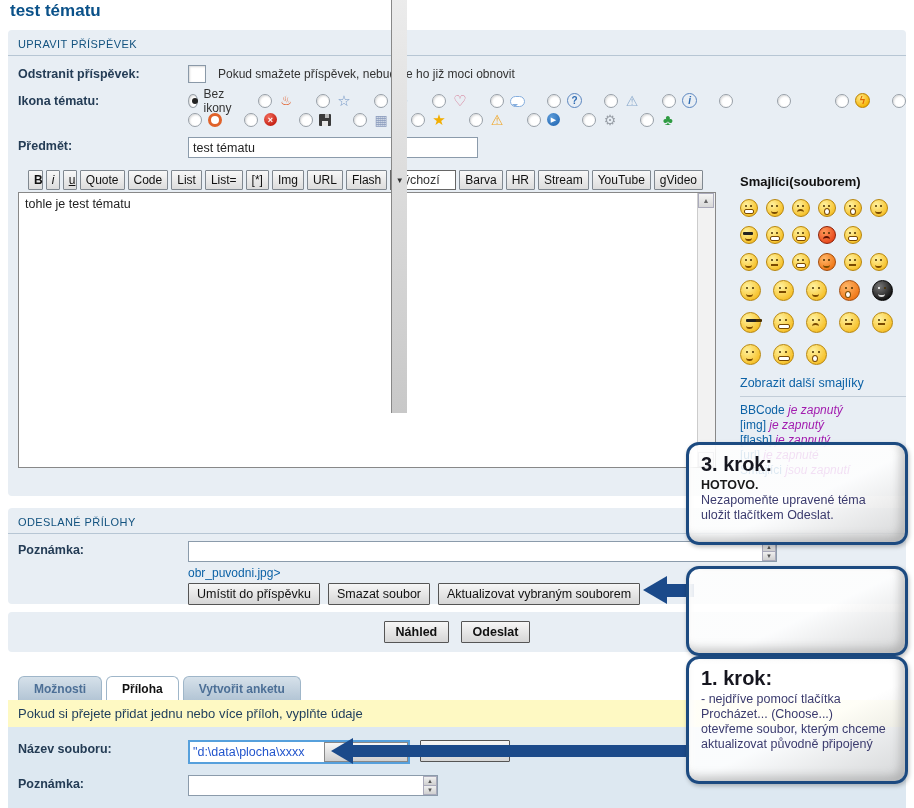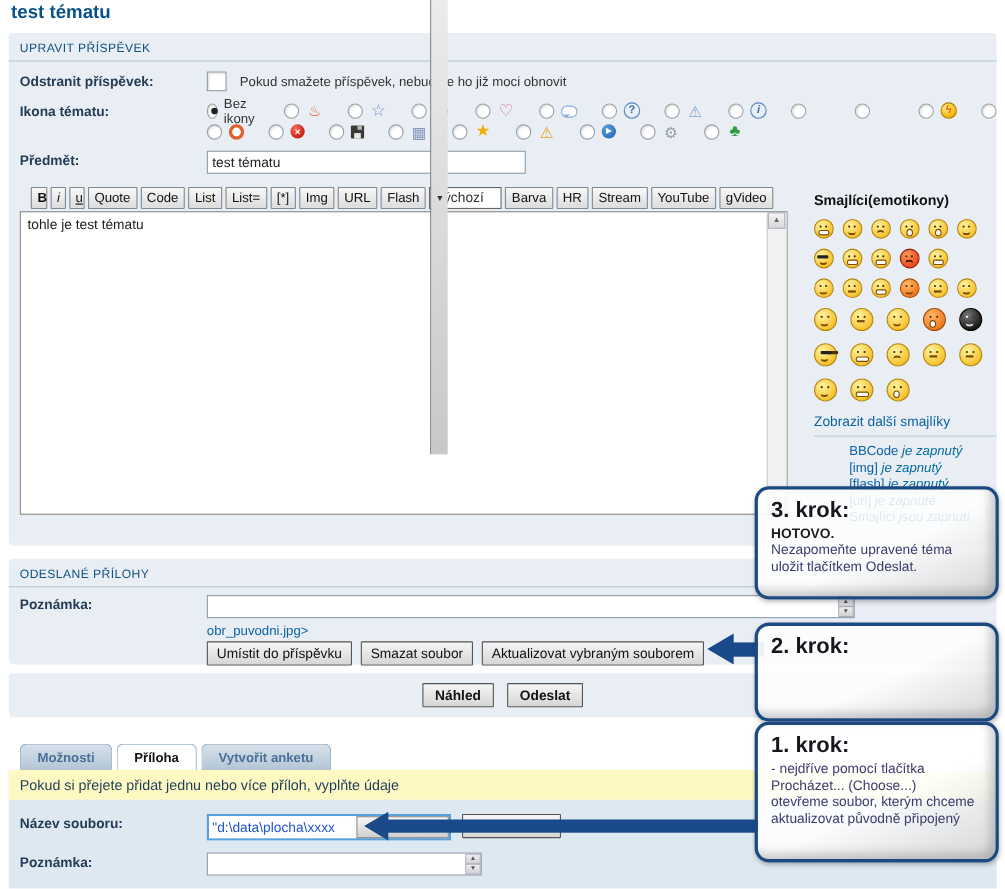--- a/index.html
+++ b/index.html
@@ -86,22 +86,22 @@
   .ed-left{width:698px;}
   .ed-area{position:relative;height:274px;border:1px solid #888;background:#fff;margin-top:2px;}
   .ed-text{padding:4px 6px;font-size:12.5px;color:#222;}
   .ta-scroll{position:absolute;right:0;top:0;bottom:0;width:17px;background:#f2f2f2;border-left:1px solid #ccc;}
   .ta-btn{position:absolute;left:0;width:16px;height:15px;background:linear-gradient(#f4f4f4,#d8d8d8);border:1px solid #aab;font-size:7px;color:#666;text-align:center;line-height:14px;cursor:pointer;box-sizing:border-box;}
   .smilies{width:176px;padding-left:24px;}
   .sm-title{font-weight:bold;font-size:13px;color:#111;margin:16px 0 10px;}
   .sm-more{display:block;font-size:12.5px;margin:4px 0 6px;}
   .sm-divider{border:none;border-top:1px solid #c2cdd8;margin:4px 0 6px;}
   .status-line{font-size:12px;line-height:15px;color:#222;}
-  .status-line .sname{color:#0c62a6;margin-left:32px;}
-  .status-line i{color:#0369a1;}
+  .status-line .sname{color:#0c62a6;}
+  .status-line i{color:#a21caf;}
 
   
   .note-field{position:relative;width:589px;height:21px;}
   .note-field .txt{position:absolute;inset:0;padding:2px 18px 2px 4px;}
   .spin{position:absolute;right:1px;width:14px;height:10px;background:linear-gradient(#f0f0f0,#d0d0d0);border:1px solid #aab;font-size:6px;color:#555;text-align:center;line-height:9px;box-sizing:border-box;cursor:pointer;}
   .btn{background:linear-gradient(#f6f6f6,#d6d6d6);border:1px solid #555;font-family:"Liberation Sans",sans-serif;font-size:12.5px;color:#111;padding:3px 8px;margin-right:8px;border-radius:1px;cursor:pointer;}
   .btn.bold{font-weight:bold;padding:3px 11px;}
 
   
   .tabs{position:absolute;left:18px;top:676px;display:flex;z-index:2;align-items:center;}
@@ -271,21 +271,21 @@
           </div>
         <div class="ed-area">
           <div class="ed-text">tohle je test tématu</div>
           <div class="ta-scroll">
             <div class="ta-btn" style="top:0;">▲</div>
             <div class="ta-btn" style="bottom:0;">▼</div>
           </div>
         </div>
       </div>
       <div class="smilies">
-        <div class="sm-title">Smajlíci(emotikony)</div>
+        <div class="sm-title">Smajlíci(souborem)</div>
         <div>
             <div class="sm-row">
               <span class="sm grin"></span>
               <span class="sm smile"></span>
               <span class="sm sad"></span>
               <span class="sm shock"></span>
               <span class="sm shock"></span>
               <span class="sm smile"></span>
             </div>
             <div class="sm-row">
@@ -399,21 +399,20 @@
 
   <div class="callout" style="top:442px;height:103px;">
     <div class="ctitle">3. krok:</div>
     <div>
         <div class="cline bold">HOTOVO.</div>
         <div class="cline">Nezapomeňte upravené téma</div>
         <div class="cline">uložit tlačítkem Odeslat.</div>
       </div>
   </div>
   <div class="callout" style="top:566px;height:90px;">
-    <div class="ctitle">2. krok:</div>
   </div>
   <div class="callout" style="top:656px;height:128px;">
     <div class="ctitle">1. krok:</div>
     <div>
         <div class="cline">- nejdříve pomocí tlačítka</div>
         <div class="cline">Procházet... (Choose...)</div>
         <div class="cline">otevřeme soubor, kterým chceme</div>
         <div class="cline">aktualizovat původně připojený</div>
       </div>
   </div>

